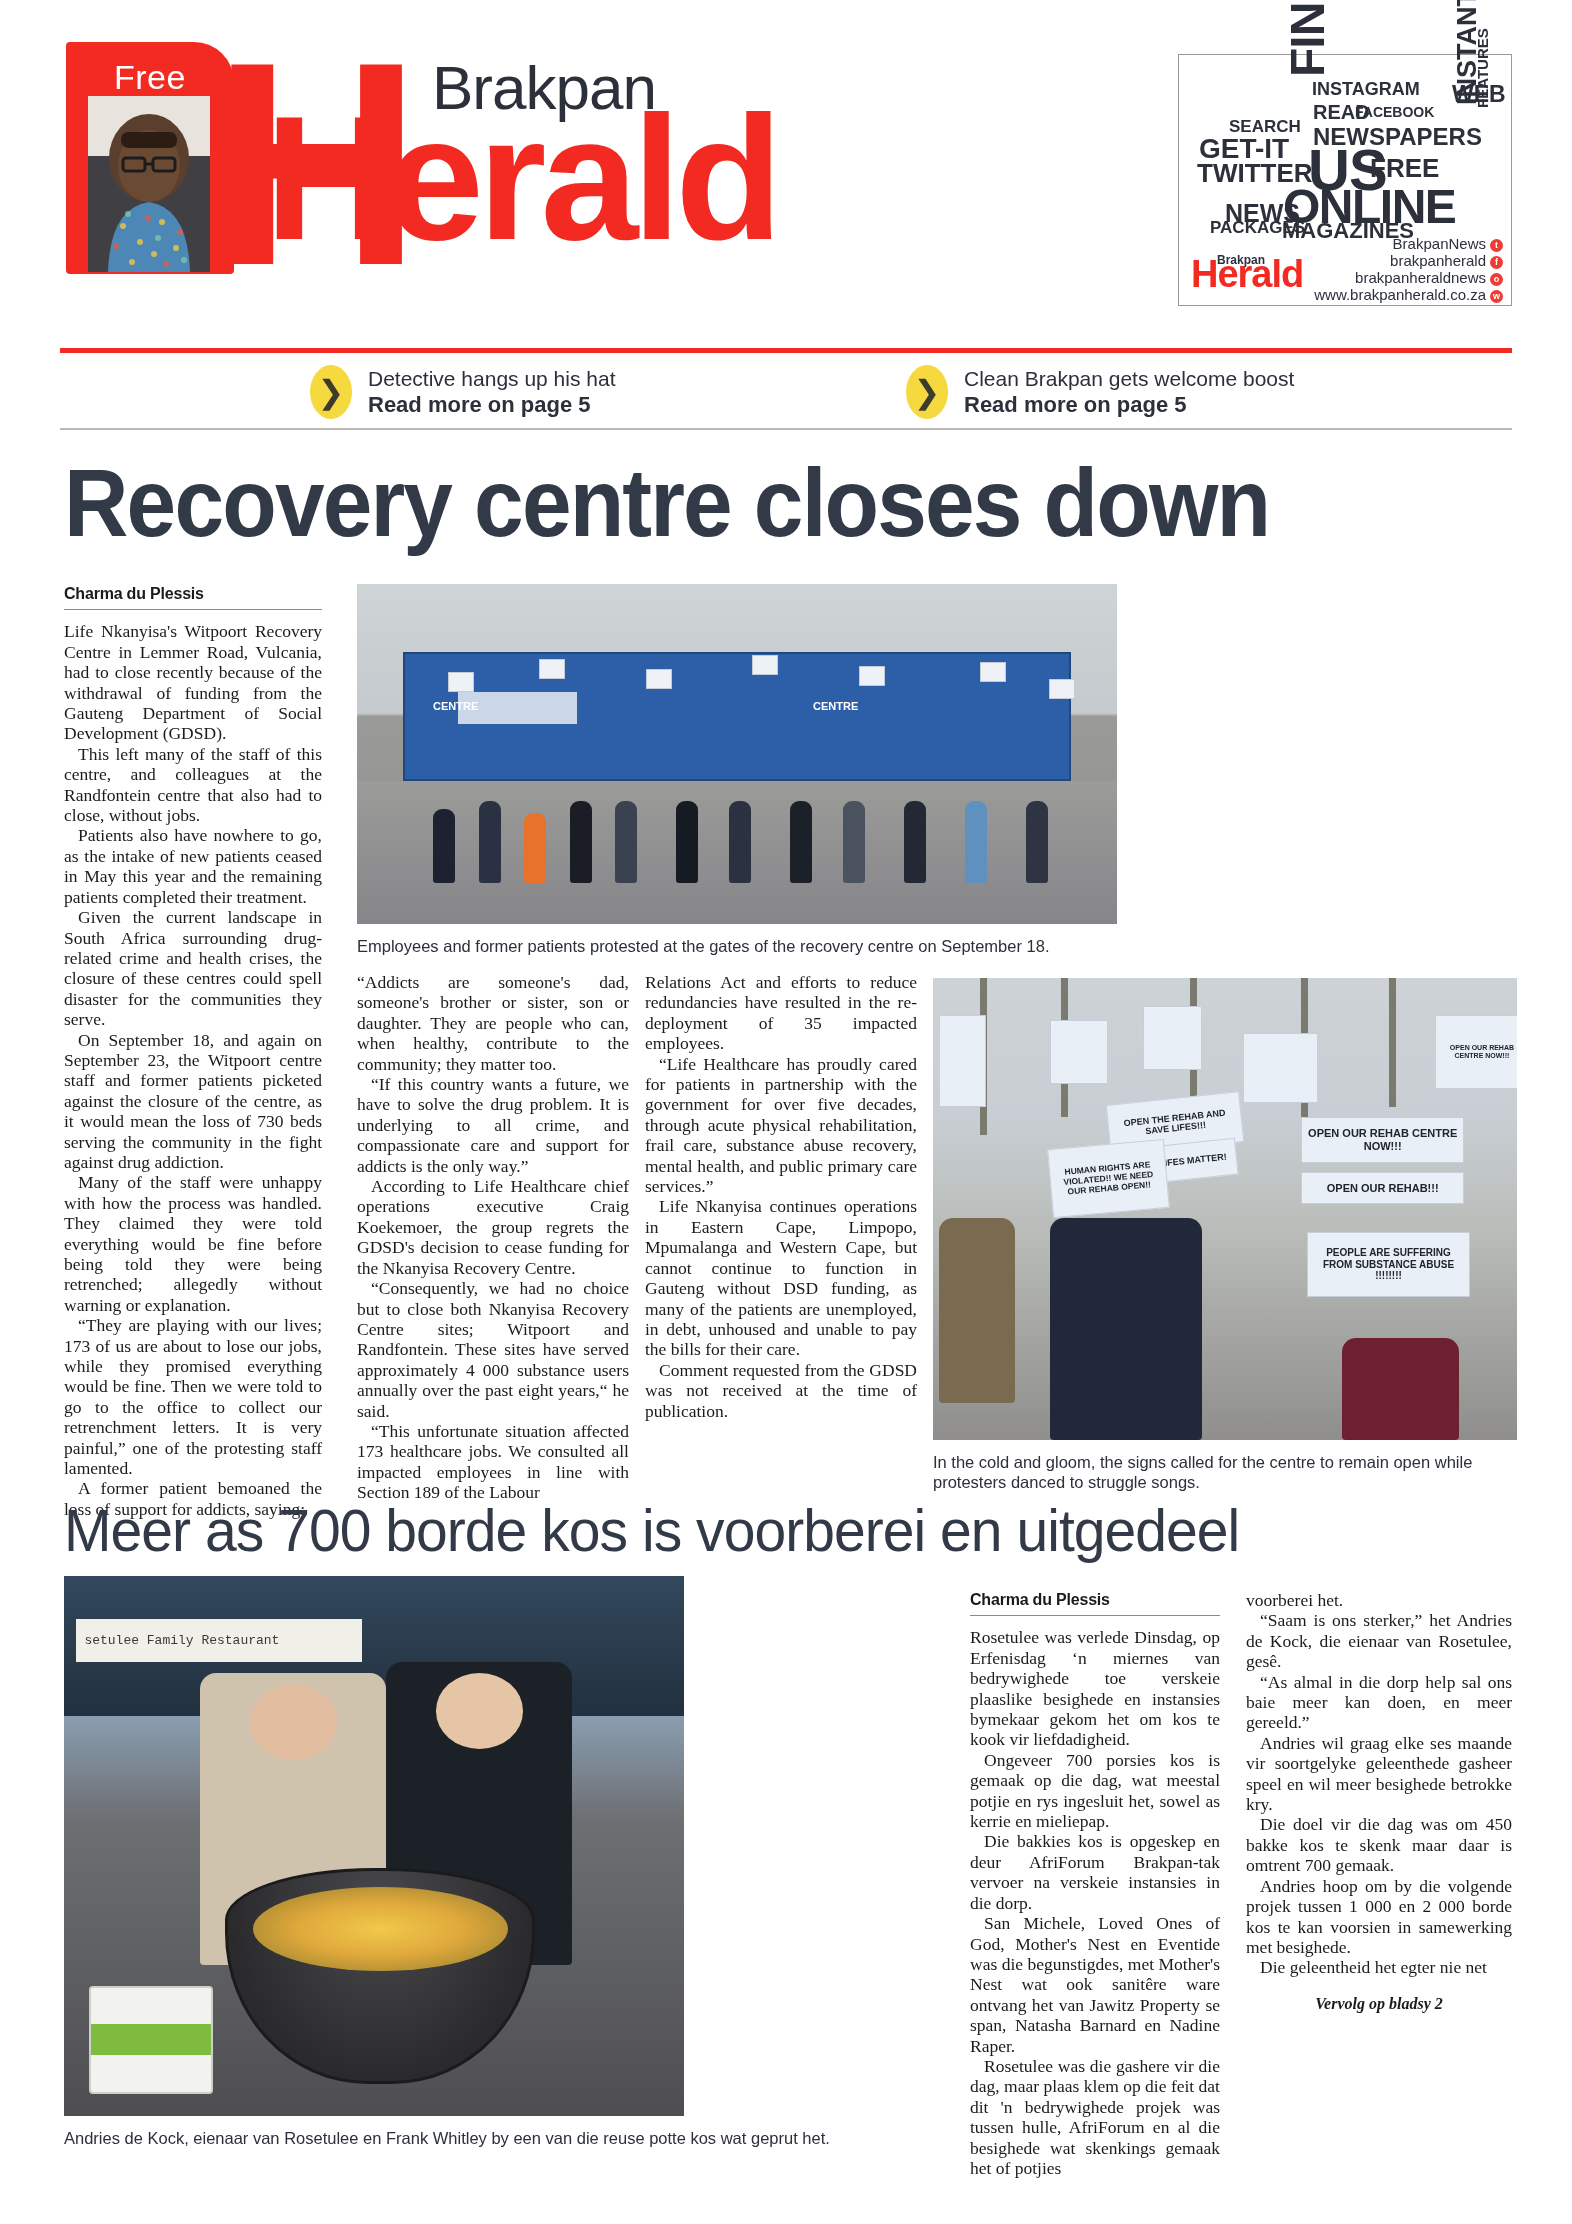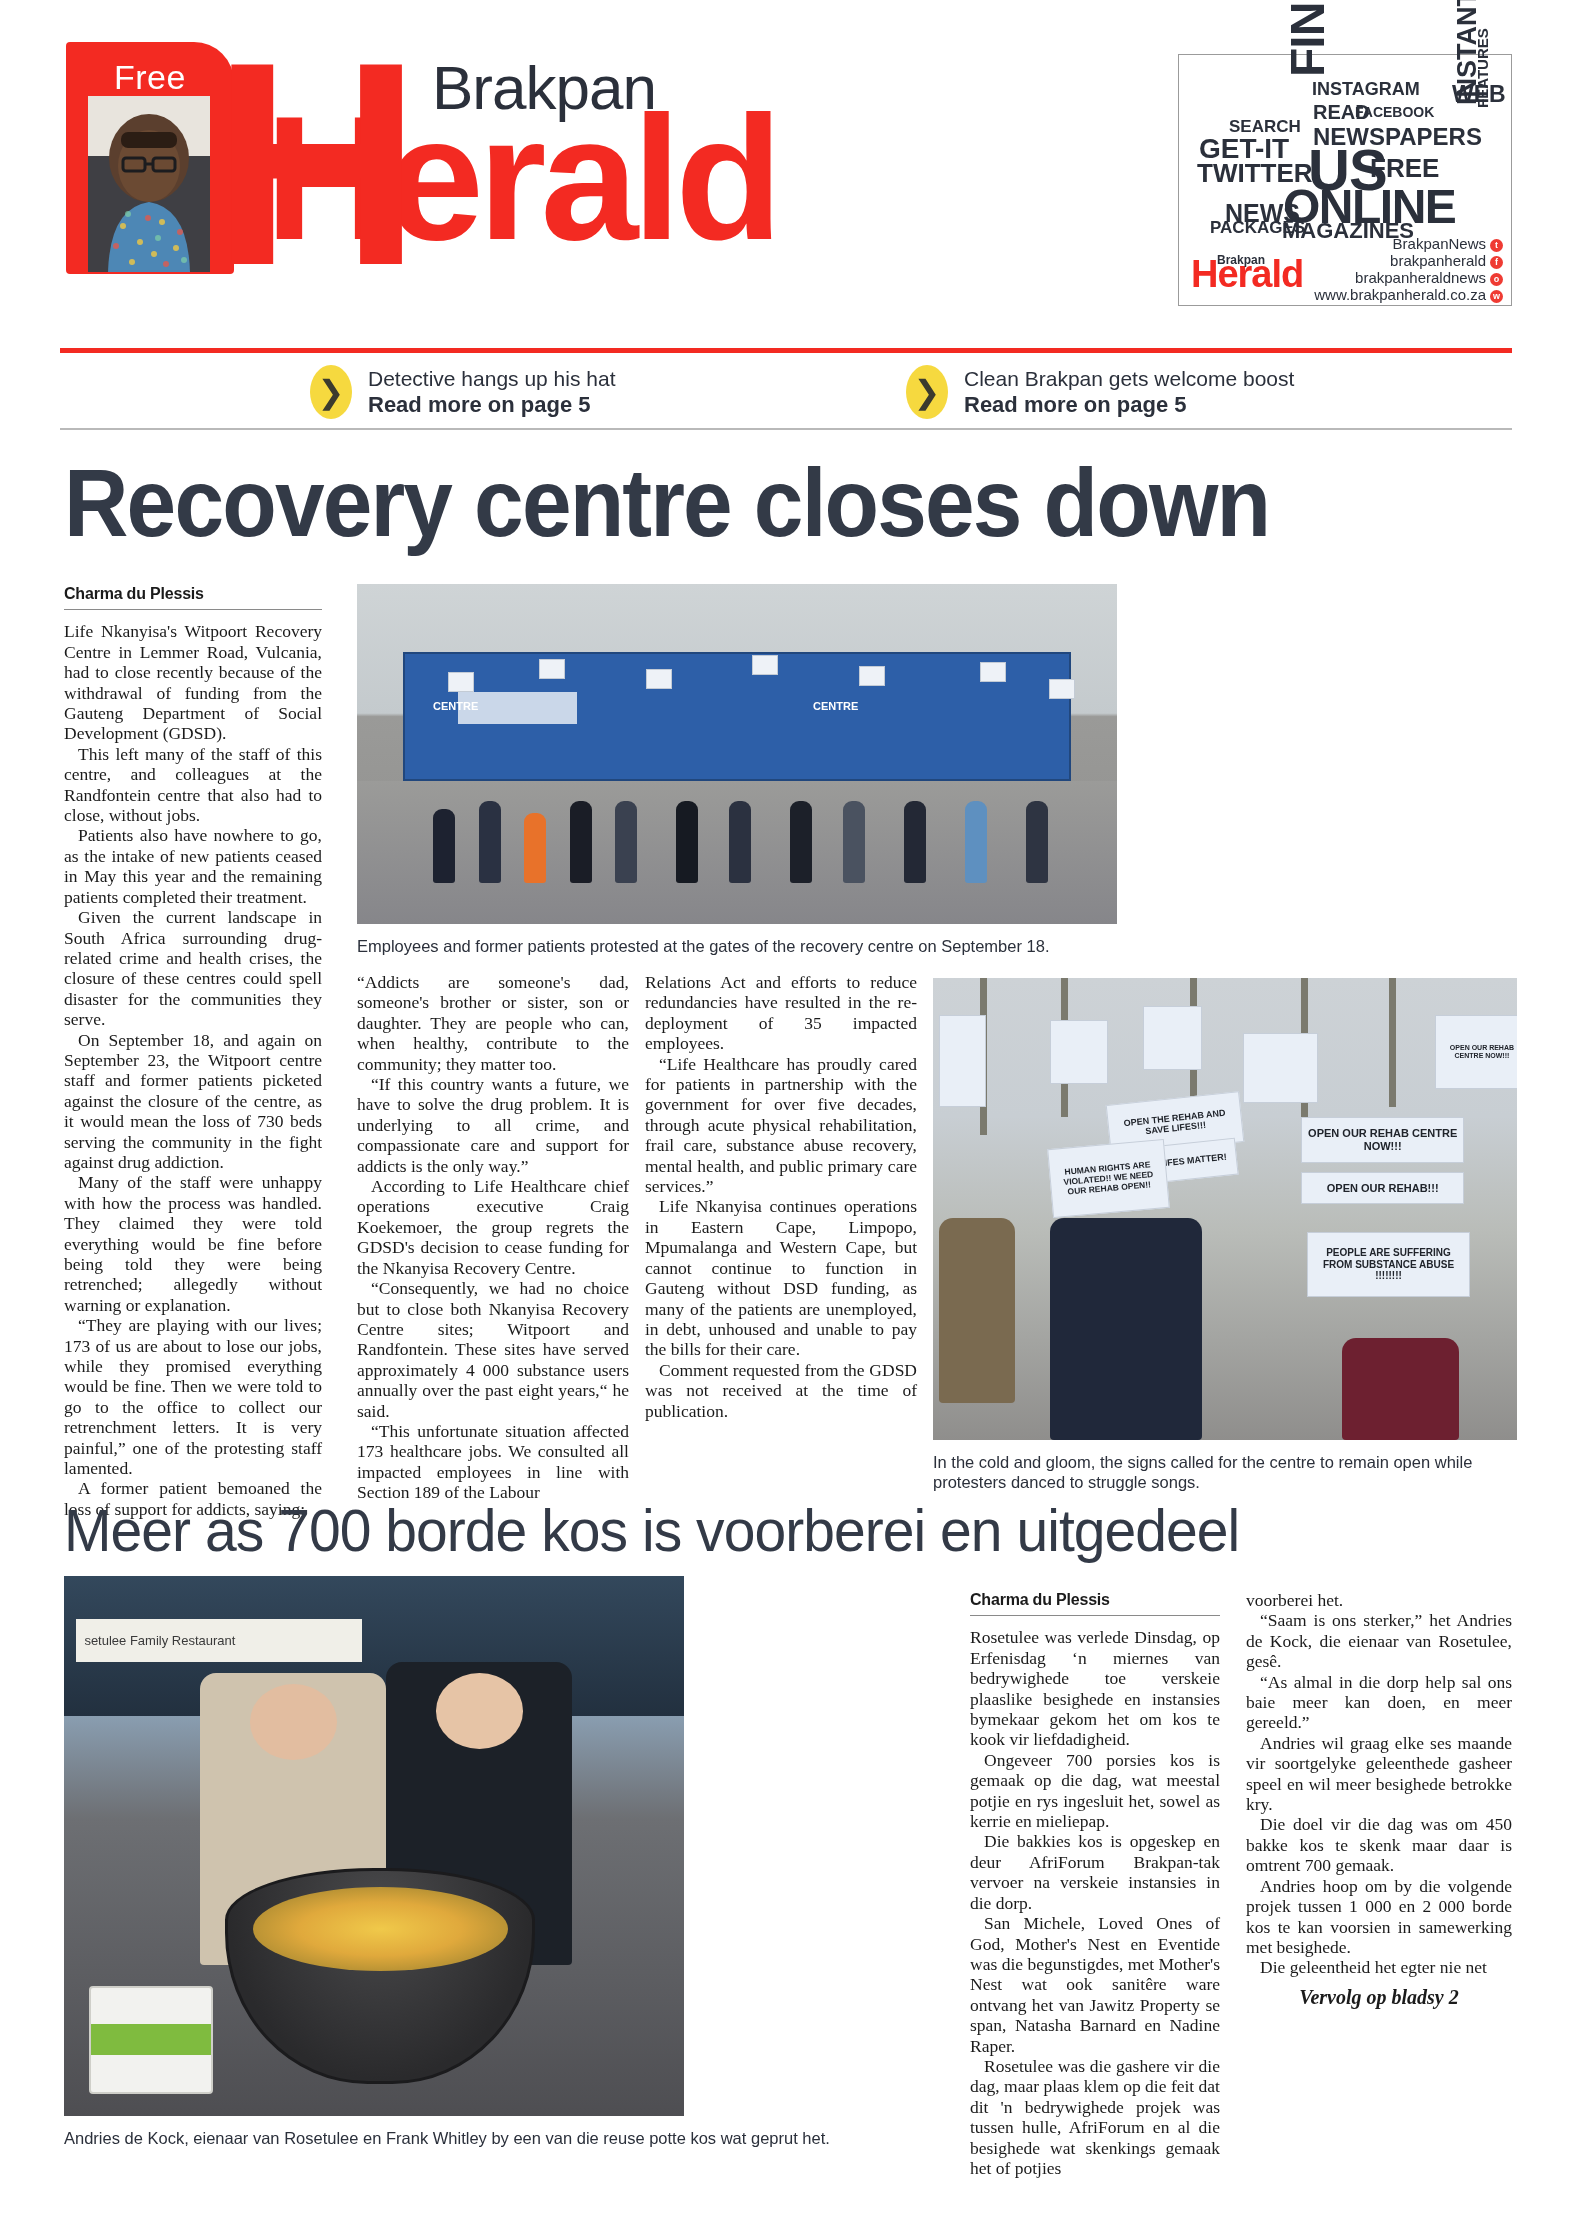--- a/index.html
+++ b/index.html
@@ -216,22 +216,22 @@
     font-family: "Liberation Sans", sans-serif;
     font-weight: 400; font-size: 60px; color: #333a47;
     letter-spacing: -1px;
     transform: scaleX(0.95); transform-origin: left center;
     white-space: nowrap;
   }
 
   .a-col1 { left: 970px;  top: 1590px; width: 250px; }
   .a-col2 { left: 1246px; top: 1590px; width: 266px; }
   .contin {
-    margin-top: 9px; text-align: center;
-    font-weight: 700; font-style: italic; font-size: 20px;
+    margin-top: 16px; text-align: center;
+    font-weight: 700; font-style: italic; font-size: 16px;
   }
   .gate-scene { background: linear-gradient(#cfd4d6 0%, #c4cacd 38%, #9a9a98 39%, #8e8e8c 100%); }
   .gate-wall {
     position:absolute; left:6%; top:20%; width:88%; height:38%;
     background:#2d5fa8; border:2px solid #21477d;
   }
   .gate-wall:after{
     content:""; position:absolute; left:8%; top:30%; width:18%; height:26%;
     background:rgba(255,255,255,.75);
   }
@@ -247,21 +247,21 @@
     font-family:"Liberation Sans", sans-serif; font-weight:700; color:#20242b;
     text-align:center; display:flex; align-items:center; justify-content:center;
     padding:3px; line-height:1.15; overflow:hidden;
   }
   .body-dk { position:absolute; background:#20283a; border-radius:14px 14px 4px 4px; }
 
   .pot-scene { background: linear-gradient(#9fb7cb 0%, #8fa7bd 22%, #6d6f73 45%, #4e4e52 100%); }
   .gazebo { position:absolute; left:0; top:0; width:100%; height:26%;
             background:linear-gradient(#33485c,#22303f); }
   .banner { position:absolute; left:2%; top:8%; width:46%; height:8%;
-            background:#f0efe8; color:#3a3a3a; font-family:Liberation Sans, sans-serif;
+            background:#f0efe8; color:#3a3a3a; font-family:Liberation Mono, monospace;
             font-size:13px; display:flex; align-items:center; padding-left:8px; }
   .pot {
     position:absolute; left:26%; bottom:6%; width:50%; height:40%;
     background:radial-gradient(ellipse at 50% 20%, #4a4a4c 0%, #2a2a2c 70%);
     border-radius: 48% 48% 46% 46% / 24% 24% 70% 70%;
     border:3px solid #1b1b1d;
   }
   .pot-food {
     position:absolute; left:8%; top:8%; width:84%; height:40%;
     background:radial-gradient(ellipse at 50% 50%, #f0c94a 0%, #e0a93c 45%, #8e7a2c 100%);

